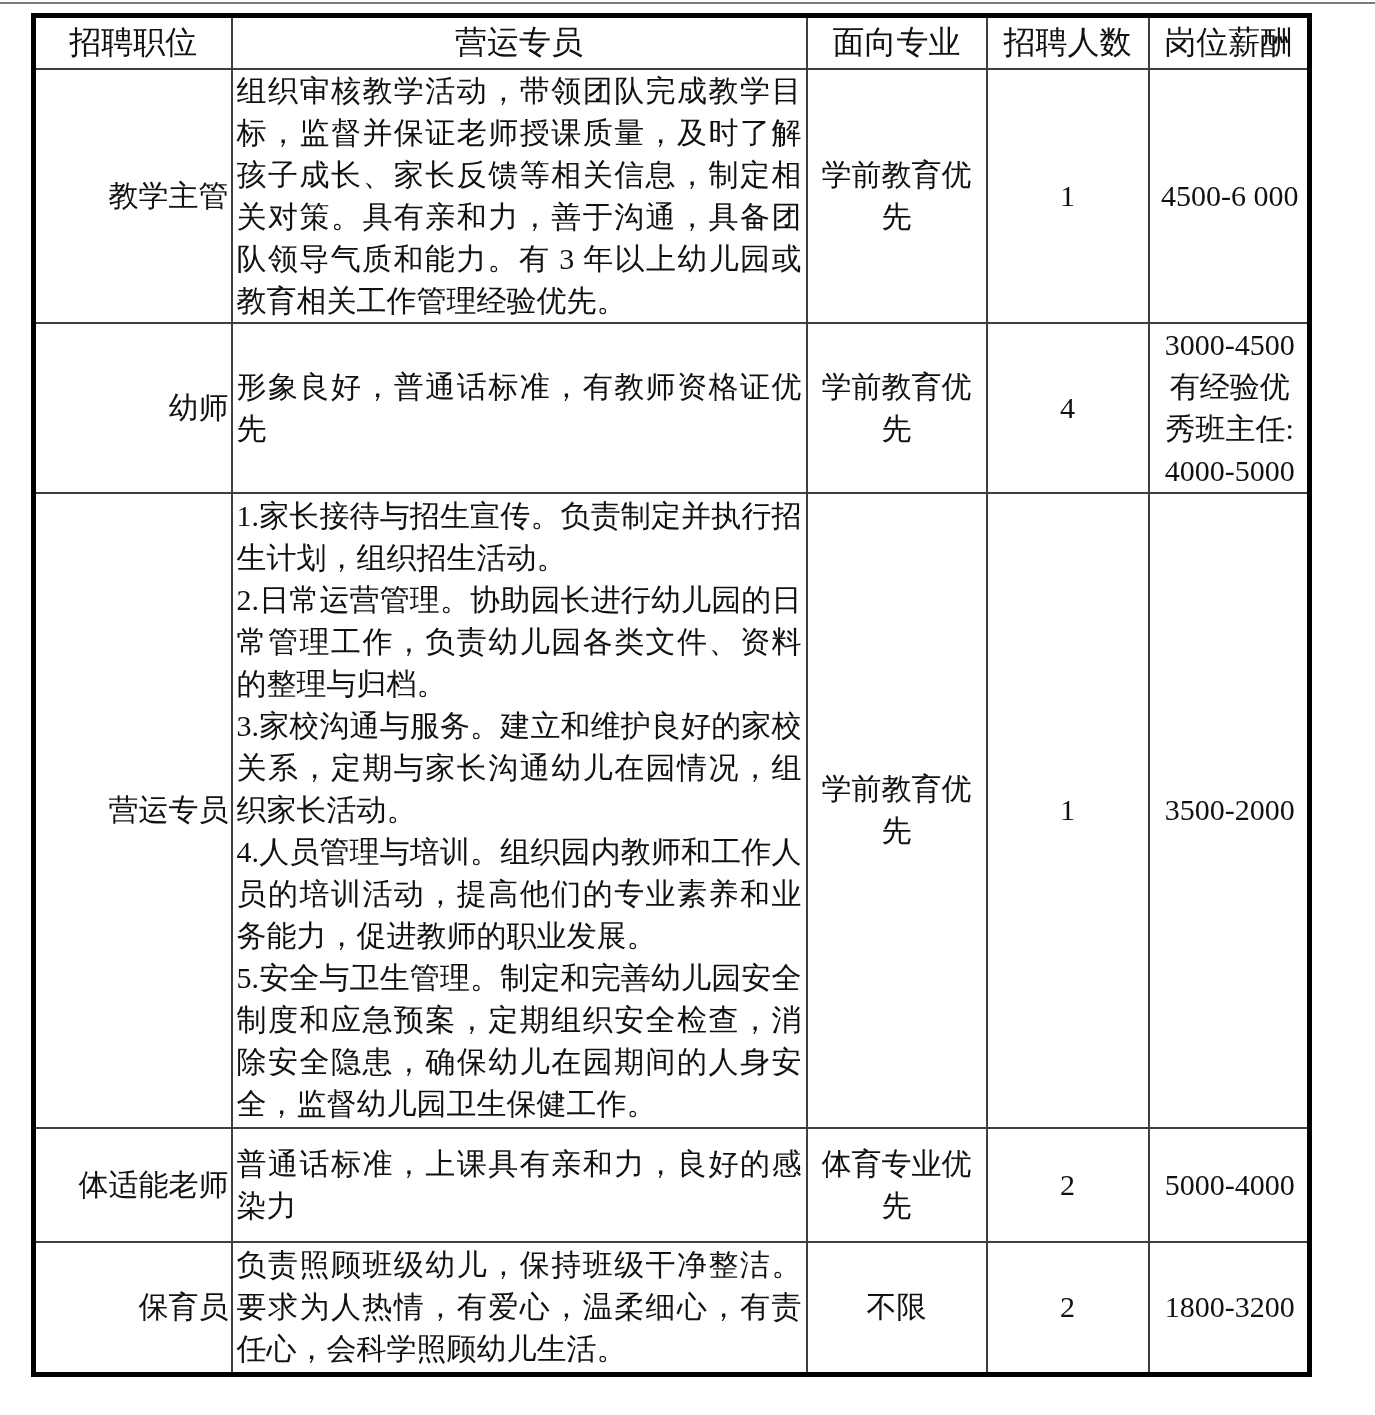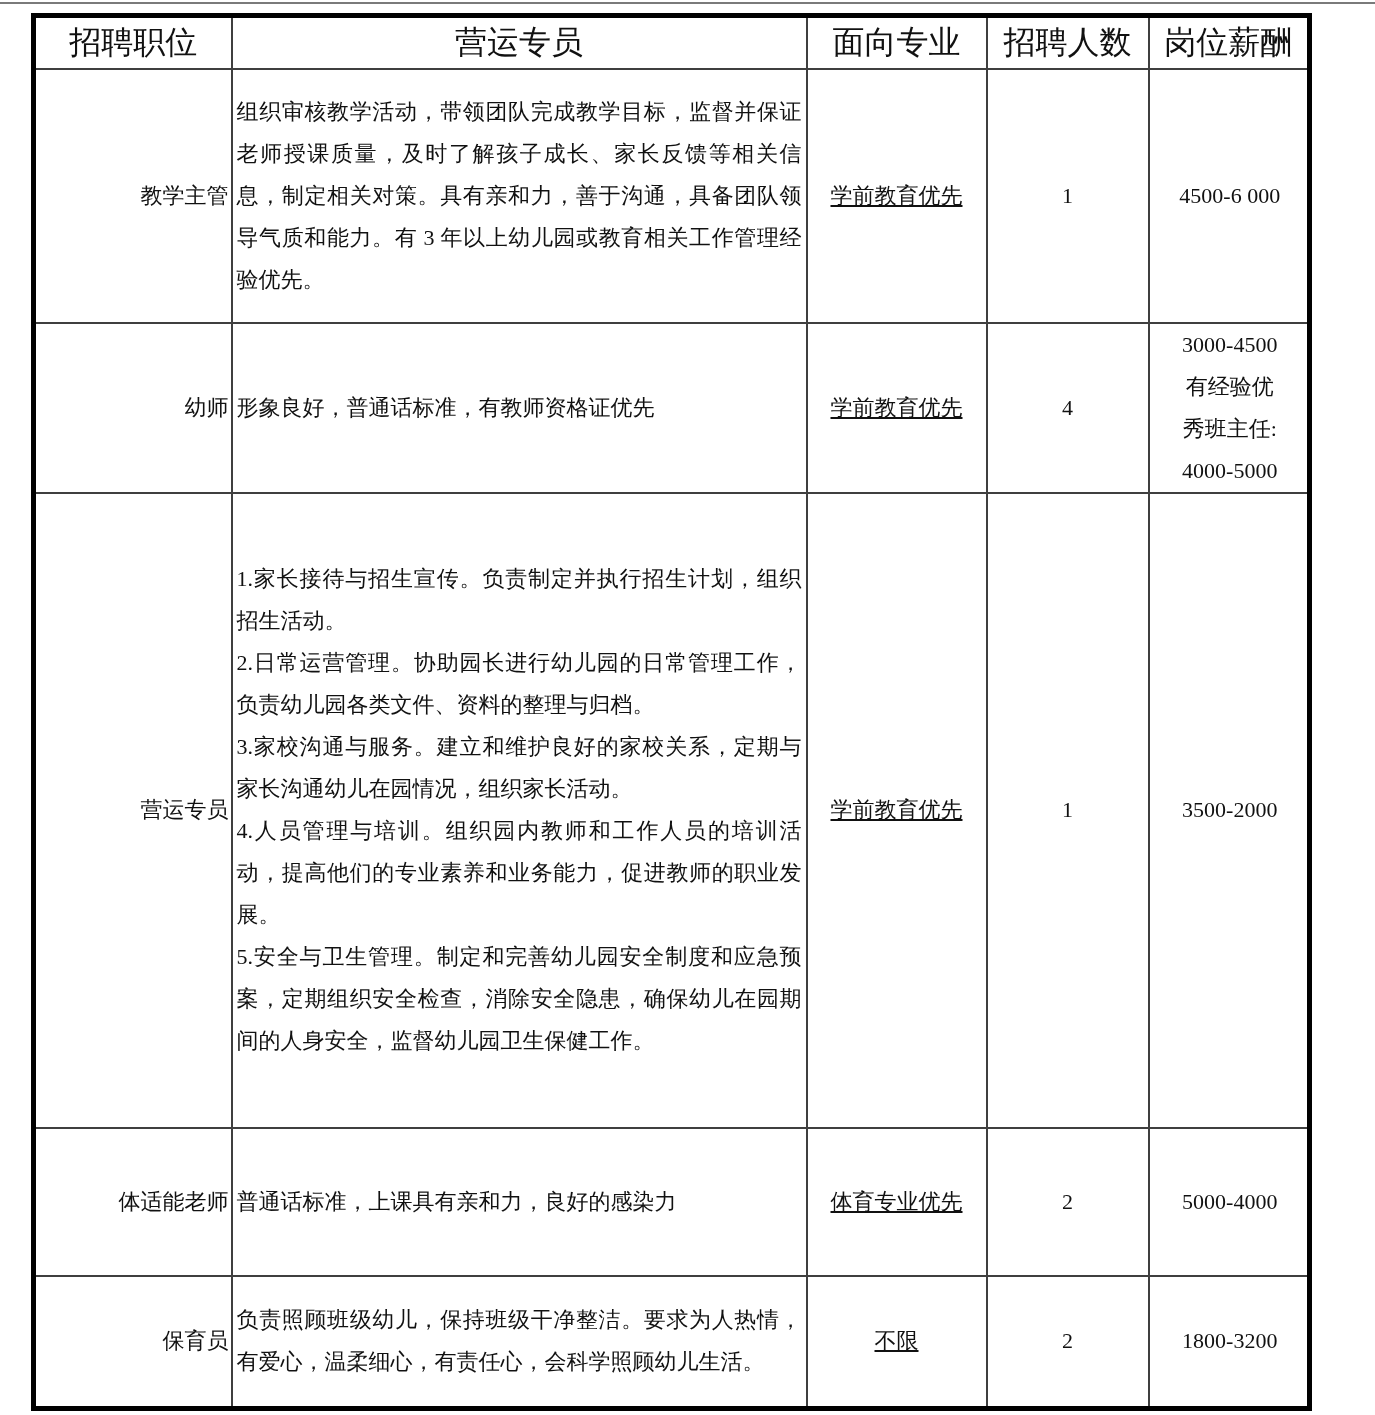--- a/index.html
+++ b/index.html
@@ -38,32 +38,32 @@
     vertical-align: middle;
     overflow: hidden;
   }
   table.recruit th {
     font-size: 32px;
     font-weight: normal;
     text-align: center;
     padding: 0 2px;
   }
   table.recruit td {
-    font-size: 22px;
+    font-size: 30px;
     line-height: 42px;
   }
   tr.r-header { height: 53px; }
   tr.r1 { height: 254px; }
   tr.r2 { height: 165px; }
   tr.r3 { height: 635px; }
-  tr.r4 { height: 148px; }
+  tr.r4 { height: 114px; }
   tr.r5 { height: 133px; }
   td.pos    { text-align: right; padding: 0 2px; }
   td.desc   { text-align: justify; padding: 0 4px; white-space: pre-line; }
-  td.major  { text-align: center; padding: 0 2px; text-decoration: underline; }
+  td.major  { text-align: center; padding: 0 2px; }
   td.count  { text-align: center; padding: 0 2px; }
   td.salary { text-align: center; padding: 0 2px 0 5px; white-space: pre-line; }
 </style>
 </head>
 <body>
 
 <div class="top-rule"></div>
 
 <table class="recruit">
   <colgroup>

